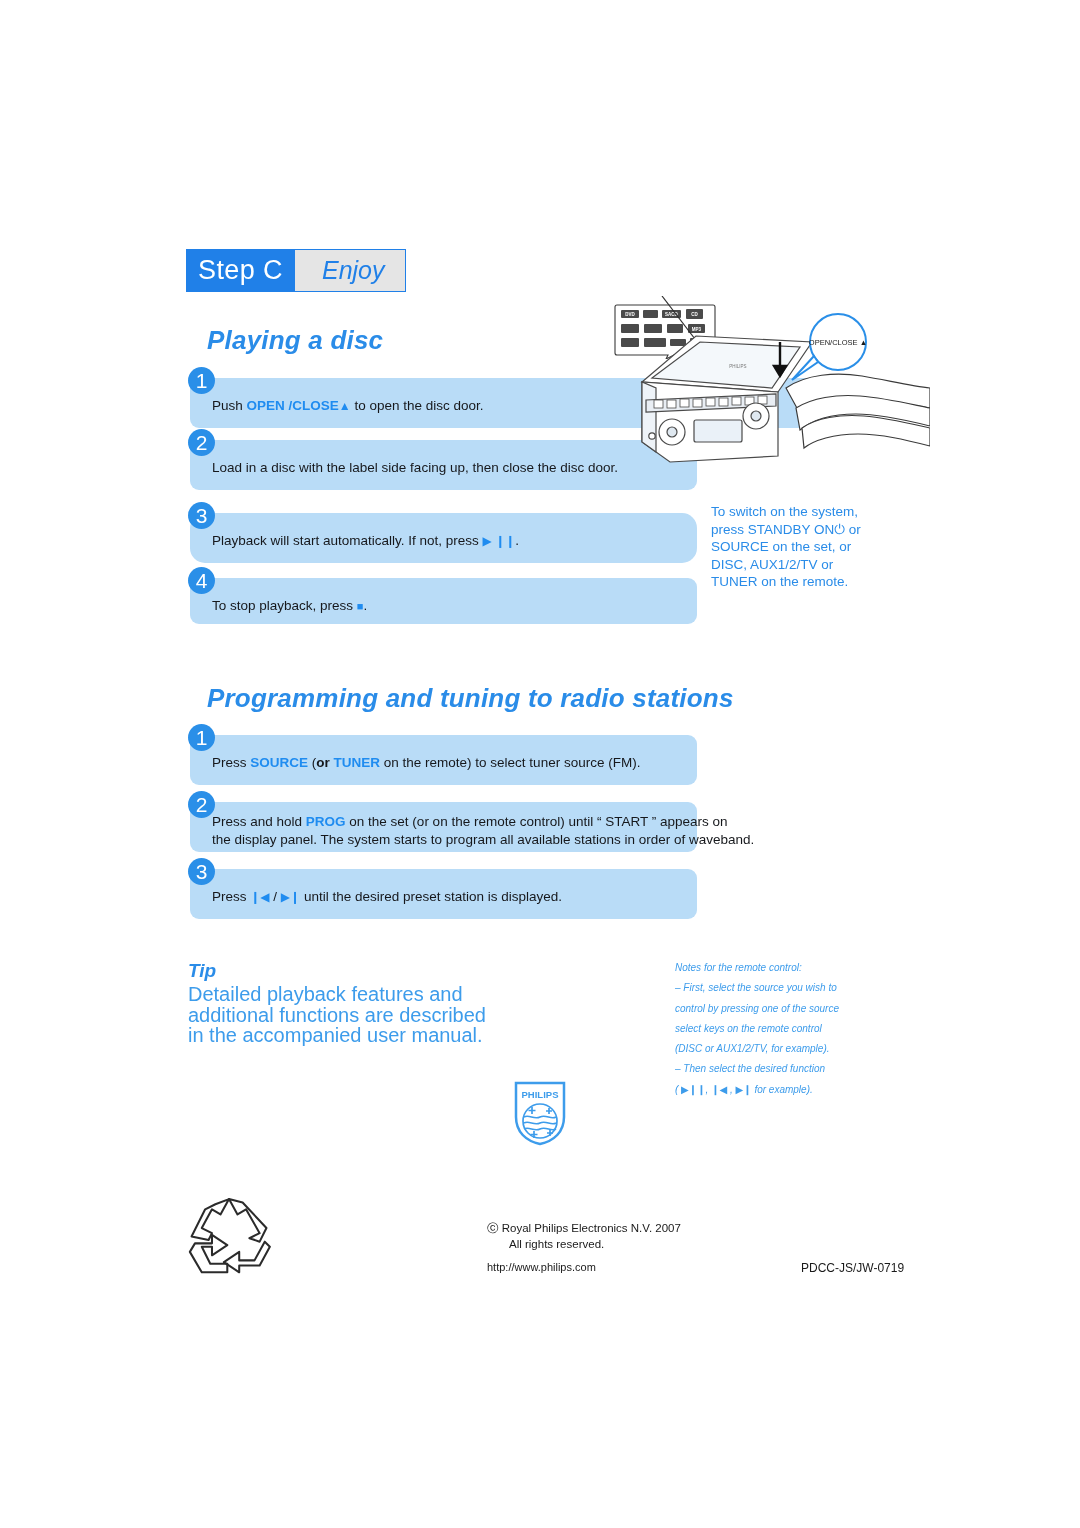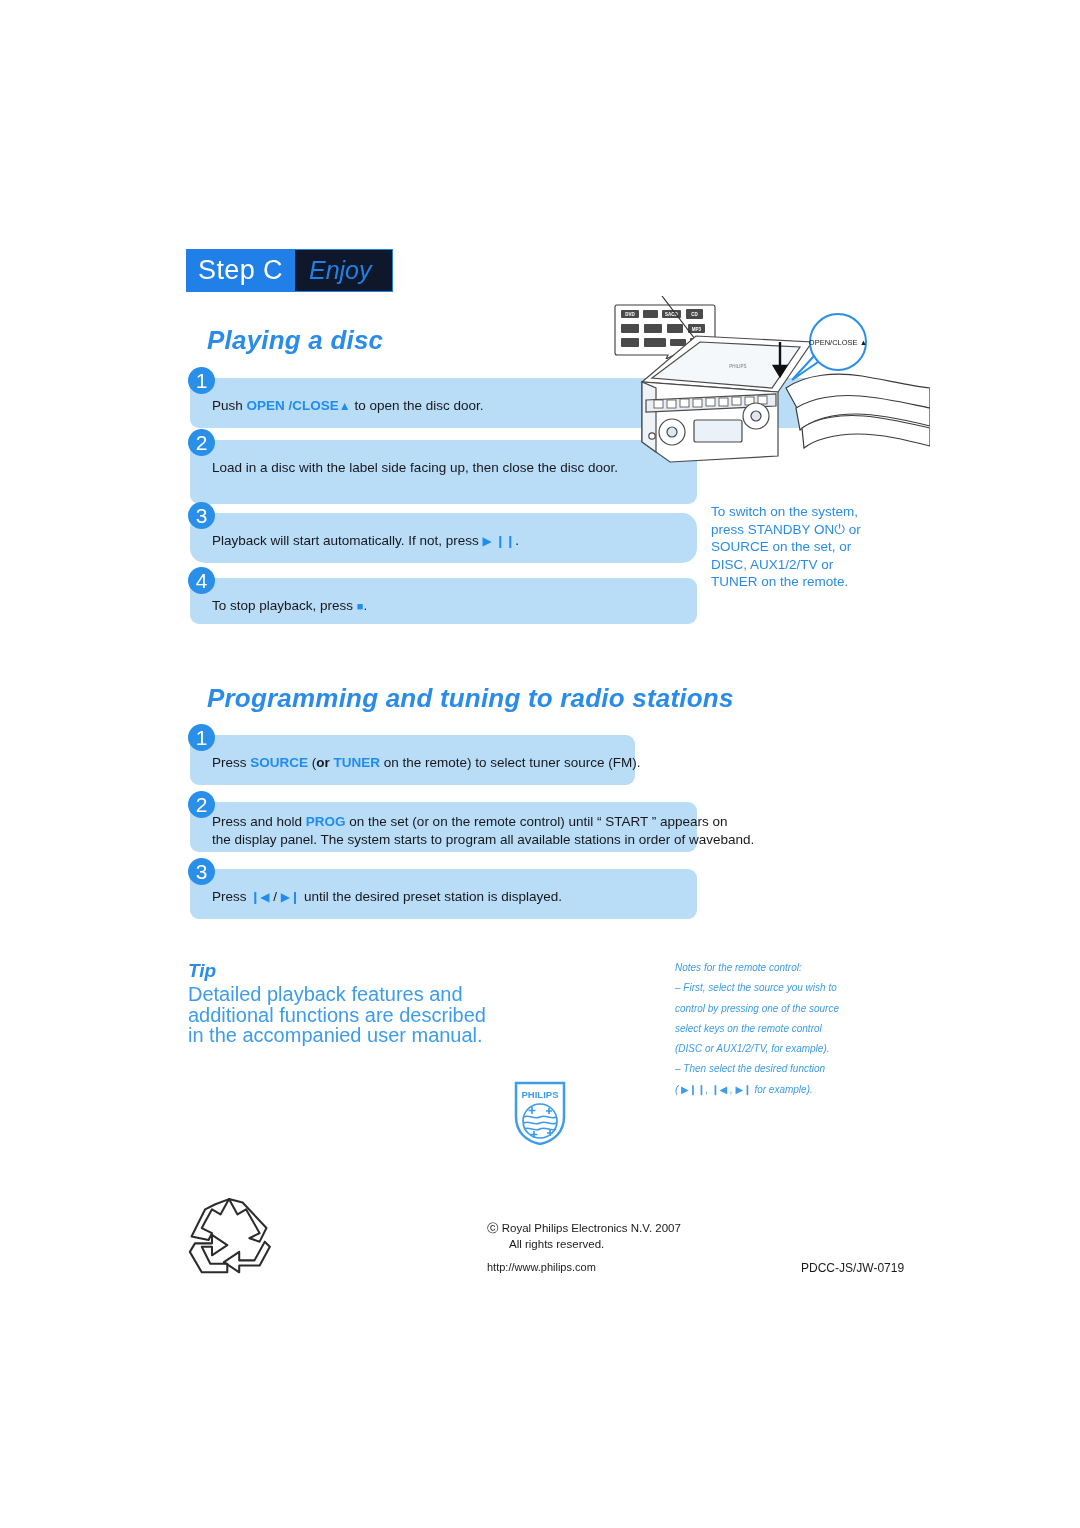--- a/index.html
+++ b/index.html
@@ -21,24 +21,24 @@
     height:41px;
   }
   .step-badge .sb-left{
     background:#2080e8;color:#ffffff;
     font-size:27px;line-height:41px;
     padding:0 12px 0 11px;
     letter-spacing:0.4px;
     white-space:nowrap;
   }
   .step-badge .sb-right{
-    background:#0f172a;color:#2080e8;
+    background:#e5e5e5;color:#2080e8;
     font-size:25px;line-height:41px;
     font-style:italic;
-    padding:0 20px 0 14px;
+    padding:0 20px 0 27px;
     white-space:nowrap;
   }
 
   
   .section-title{
     position:absolute;
     color:#2a8ce8;
     font-style:italic;
     font-weight:bold;
     font-size:26px;
@@ -136,21 +136,21 @@
 
   <div class="section-title" id="title-playing">Playing a disc</div>
 
   <div class="band" style="left:190px;top:378px;width:637px;height:50px;">
     <div class="band-text" style="top:19px;">
       <span>Push </span><span class="kw">OPEN /CLOSE</span><span class="glyph">▲</span><span> to open the disc door.</span>
     </div>
   </div>
   <div class="num-circle" style="left:188px;top:367px;">1</div>
 
-  <div class="band" style="left:190px;top:440px;width:507px;height:64px;text-decoration:underline;">
+  <div class="band" style="left:190px;top:440px;width:507px;height:50px;text-decoration:underline;">
     <div class="band-text" style="top:19px;">Load in a disc with the label side facing up, then close the disc door.</div>
   </div>
   <div class="num-circle" style="left:188px;top:429px;">2</div>
 
   <div class="band" style="left:190px;top:513px;width:507px;height:50px;border-radius:15px;">
     <div class="band-text" style="top:19px;">
       <span>Playback will start automatically. If not, press </span><span class="glyph">▶ ❙❙</span><span>.</span>
     </div>
   </div>
   <div class="num-circle" style="left:188px;top:502px;">3</div>
@@ -165,21 +165,21 @@
   <div class="note-blue">
     <span>To switch on the system,</span><br>
     <span>press </span><span>STANDBY ON</span><span>⏻</span><span> or</span><br>
     <span>SOURCE</span><span> on the set, or</span><br>
     <span>DISC, AUX1/2/TV</span><span> or</span><br>
     <span>TUNER</span><span> on the remote.</span>
   </div>
 
   <div class="section-title" id="title-radio">Programming and tuning to radio stations</div>
 
-  <div class="band" style="left:190px;top:735px;width:445px;height:50px;">
+  <div class="band" style="left:190px;top:735px;width:507px;height:50px;">
     <div class="band-text" style="top:19px;">
       <span>Press </span><span class="kw">SOURCE</span><span> (</span><span class="kw-dark">or</span><span>&nbsp;</span><span class="kw">TUNER</span><span> on the remote) to select tuner source (FM).</span>
     </div>
   </div>
   <div class="num-circle" style="left:188px;top:724px;">1</div>
 
   <div class="band" style="left:190px;top:802px;width:507px;height:50px;">
     <div class="band-text" style="top:11px;">
       <span>Press and hold </span><span class="kw">PROG</span><span> on the set (or on the remote control) until “ START ” appears on</span>
     </div>

